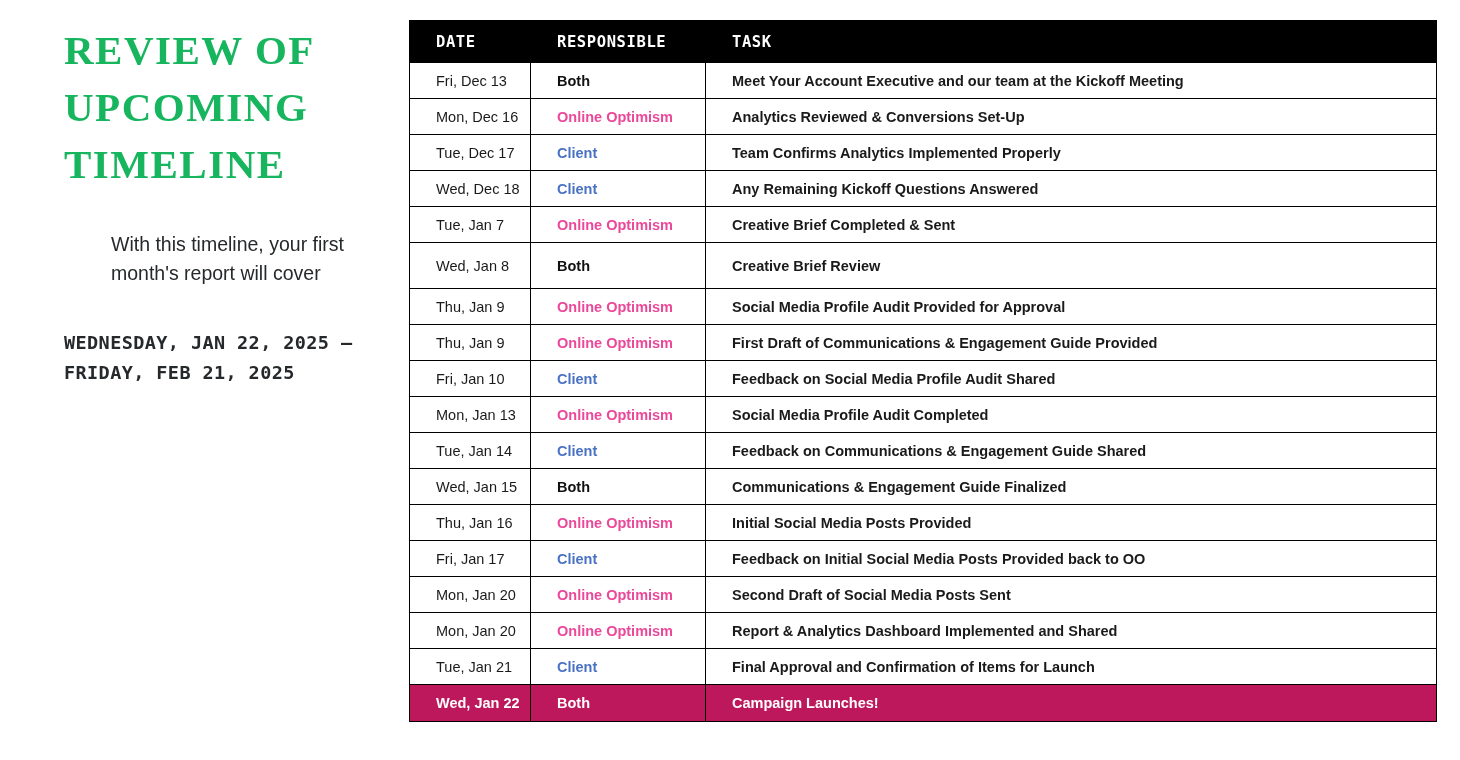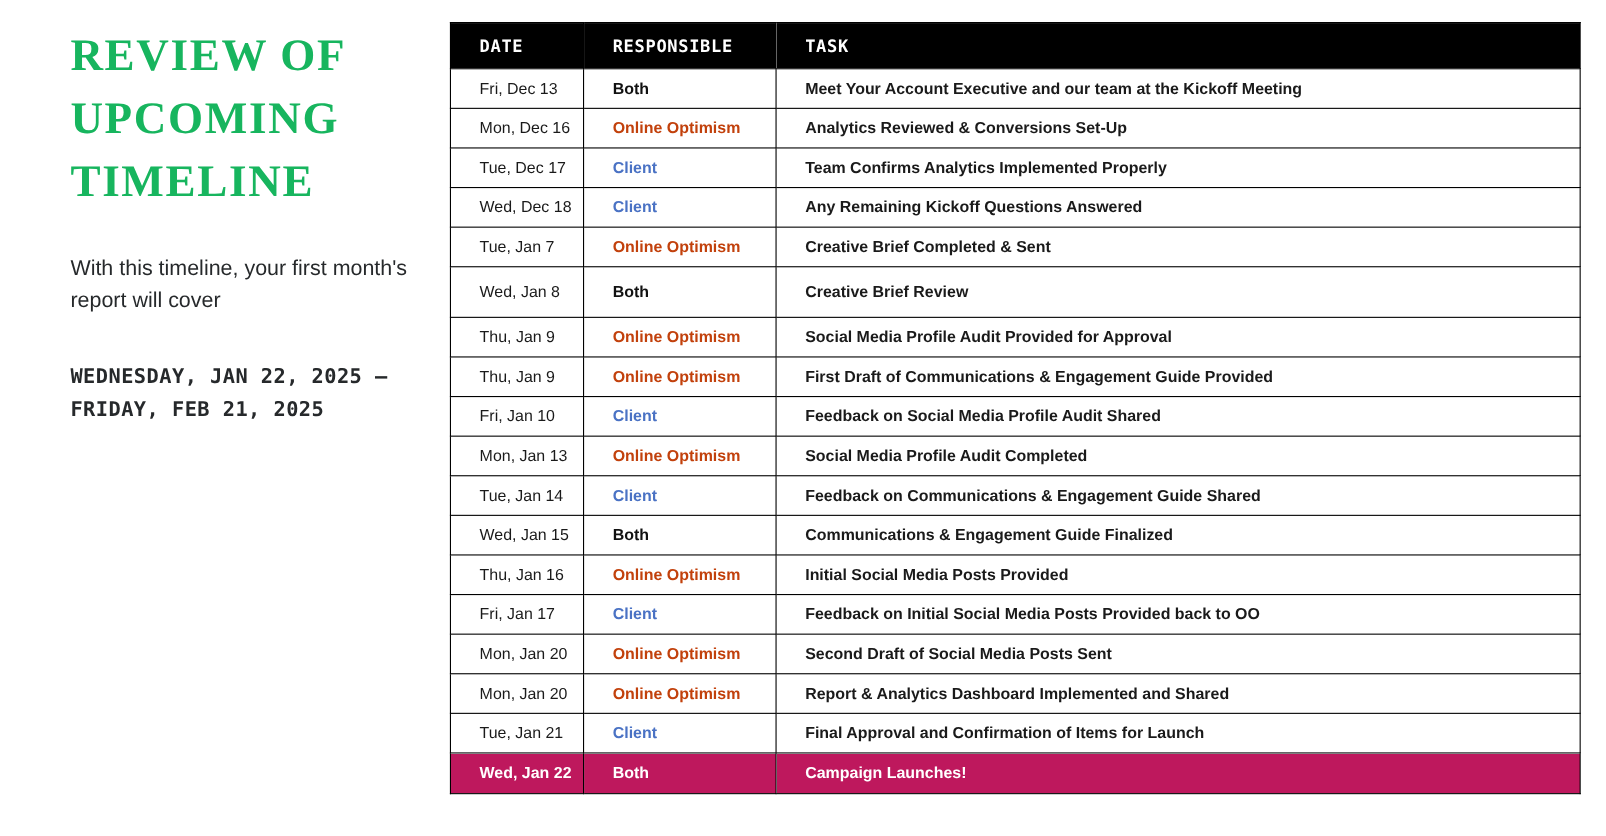--- a/index.html
+++ b/index.html
@@ -42,20 +42,21 @@
   }
 
   .intro {
     margin-top: 37px;
     font-family: "Liberation Sans", sans-serif;
     font-size: 19.5px;
     line-height: 29px;
     color: #26292b;
     font-weight: 400;
     max-width: 325px;
+    margin-left: 47px;
   }
 
   .daterange {
     margin-top: 40px;
     font-family: "DejaVu Sans Mono", "Liberation Mono", monospace;
     font-weight: 700;
     font-size: 18.5px;
     line-height: 30px;
     letter-spacing: 0.4px;
     color: #26292b;
@@ -107,21 +108,21 @@
   td.cell-resp {
     font-weight: 700;
     font-size: 14.5px;
   }
   td.cell-task {
     font-size: 14.5px;
     color: #1a1a1a;
     font-weight: bold;
   }
 
-  .resp-oo     { color: #c2410c; }
+  .resp-oo     { color: #ec4899; }
   .resp-client { color: #4a72c4; }
   .resp-both   { color: #111111; }
 
   
   tr.tall td { height: 46px; }
 
   
   tr.launch td {
     background: #be185d;
     color: #ffffff;

